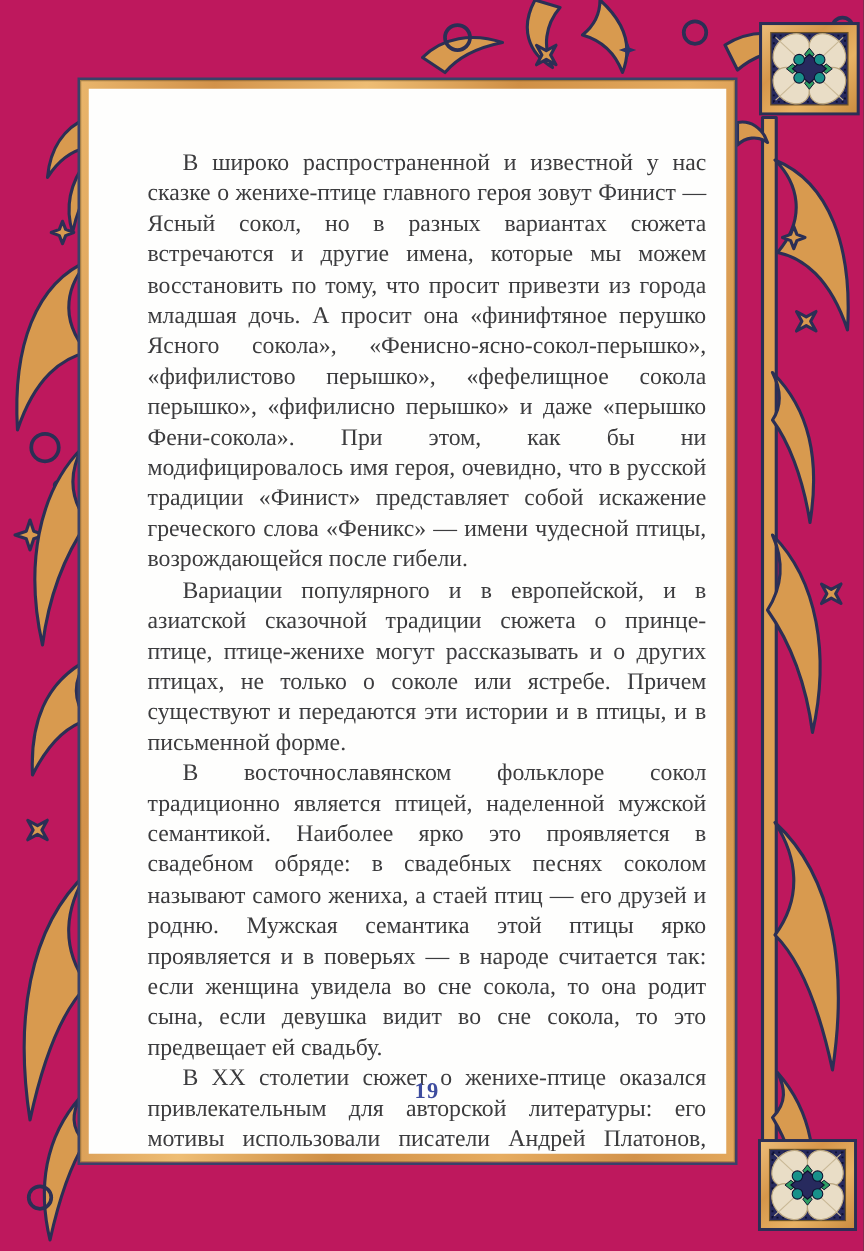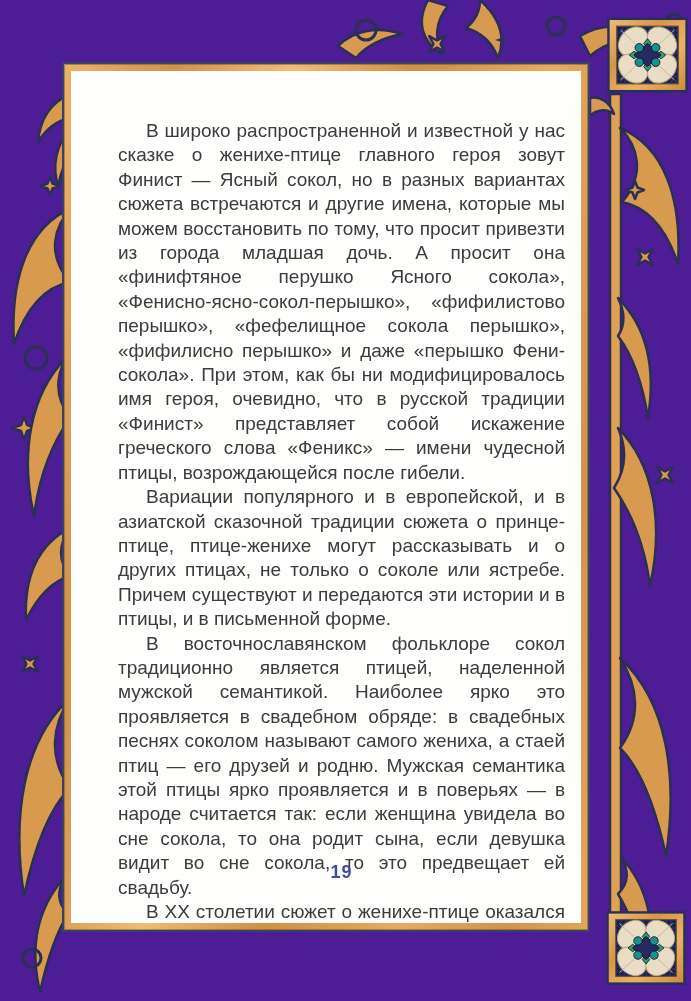--- a/index.html
+++ b/index.html
@@ -1,22 +1,22 @@
 <!DOCTYPE html>
 <html lang="ru"><head>
 <meta charset="utf-8">
 <style>
   html,body{margin:0;padding:0;background:#333;}
   .stage{
     position:relative;
     width:691px;height:1001px;
     margin:0 auto;
-    background:#4c1d95;
+    background:#be185d;
     overflow:hidden;
-    font-family:Liberation Sans, sans-serif;
+    font-family:Liberation Serif, serif;
   }
   .vine{position:absolute;z-index:1;}
   .vine-left{left:0;top:58px;}
   .vine-right{left:584px;top:88px;}
   .vine-top{left:330px;top:0;}
   .page-frame{
     position:absolute;z-index:2;
     left:62px;top:62px;width:528px;height:870px;
     box-sizing:border-box;
     border:2px solid #3A4168;

